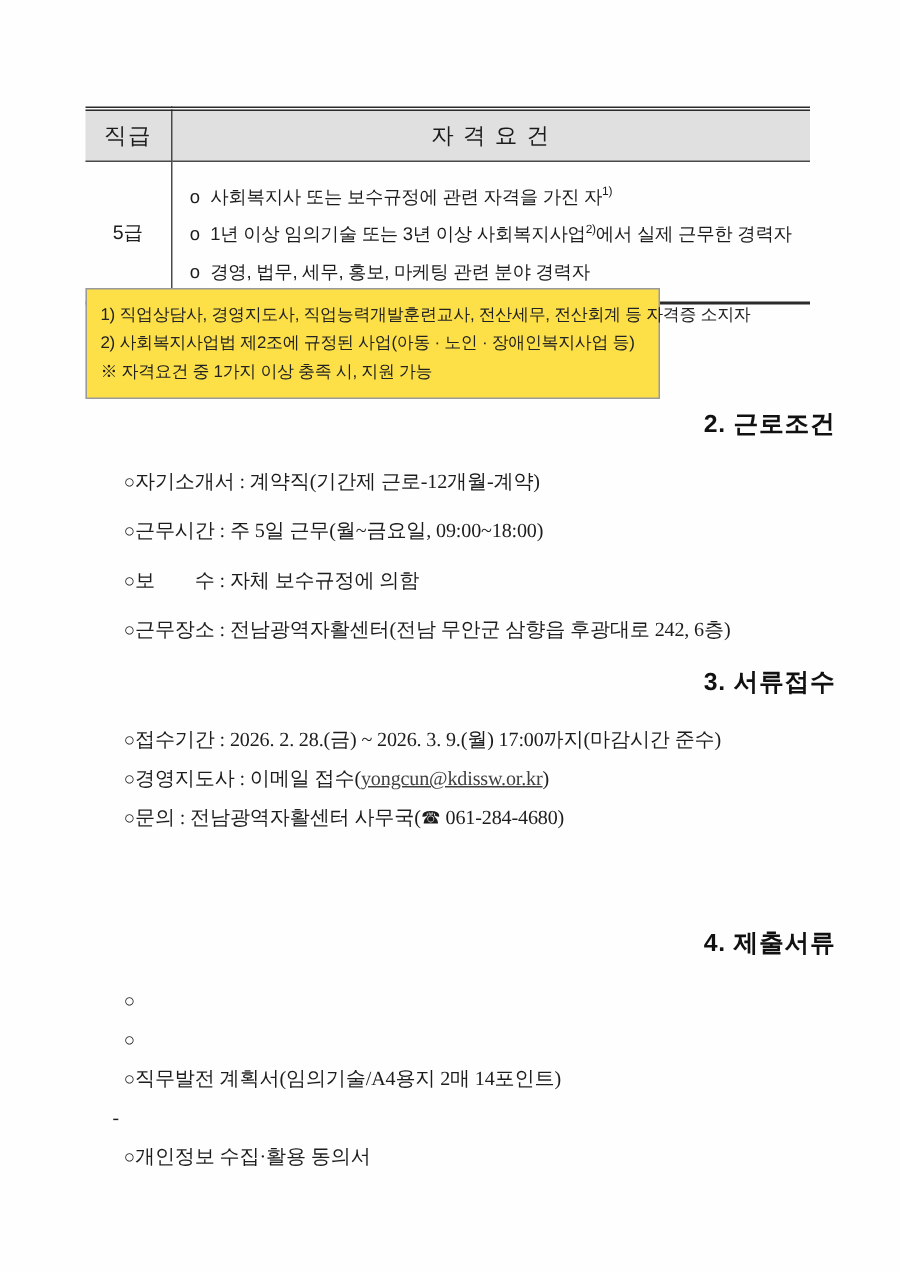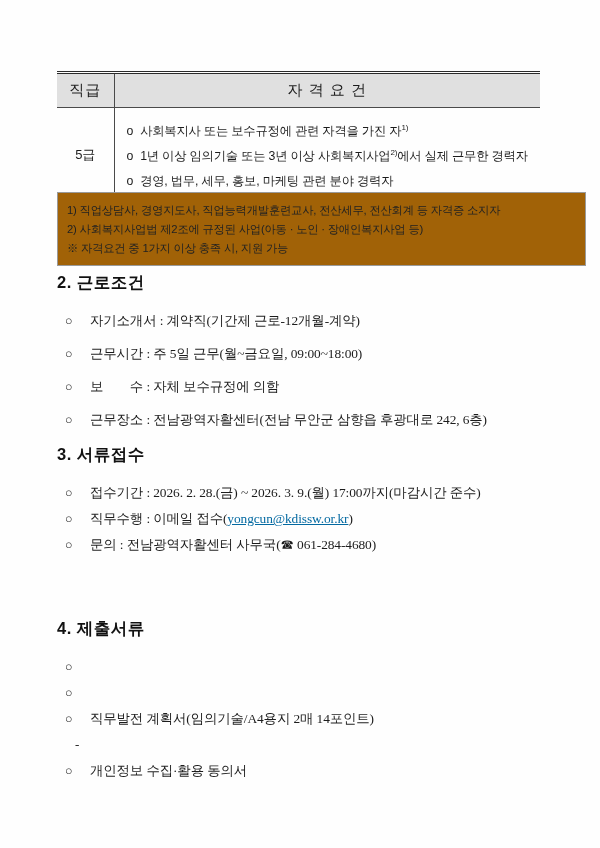--- a/index.html
+++ b/index.html
@@ -53,34 +53,34 @@
     letter-spacing: -0.2px;
   }
   .req-line .tbullet { margin-right: 7px; }
   .req-line sup { font-size: 8px; }
 
   
   .footnote-box {
     position: absolute;
     left: 57px;
     top: 192px;
-    width: 529px;
+    width: 383px;
     border: 1px solid #9a9a9a;
     padding: 8px 9px 7px 9px;
     font-family: "Liberation Sans", sans-serif;
     font-size: 11.3px;
     line-height: 19px;
     letter-spacing: -0.2px;
     color: #222;
-    background: #a16207;
+    background: #fde047;
   }
   .footnote-box .fn-line { white-space: nowrap; }
 
   
-  .section { position: absolute; left: 57px; width: 500px; }
+  .section { position: absolute; left: 57px; width: 500px; text-align: right; }
   .sec-work { top: 272px; }
   .sec-apply { top: 444px; }
   .sec-docs { top: 618px; }
   .section h2 {
     font-family: "Liberation Sans", sans-serif;
     font-size: 16.5px;
     font-weight: 700;
     letter-spacing: 0.5px;
     color: #111;
     margin-bottom: 17px;
@@ -95,21 +95,21 @@
   .item .bullet {
     width: 25px;
     flex: 0 0 25px;
     font-size: 12.5px;
   }
   .item .item-text { white-space: pre-wrap; letter-spacing: -0.1px; }
   .sec-work .item { margin-bottom: 13px; }
   .sec-apply .item, .sec-docs .item { margin-bottom: 6px; }
 
   .email-link {
-    color: #0369a1;
+    color: #404040;
     text-decoration: underline;
     cursor: pointer;
   }
   .filename-note {
     font-family: "Liberation Sans", sans-serif;
     font-size: 12px;
     font-weight: 700;
     letter-spacing: -0.2px;
     margin: 2px 0 9px 31px;
   }
@@ -173,21 +173,21 @@
   </div>
 
   <div class="section sec-apply">
     <h2>3. 서류접수</h2>
     <div class="item">
       <span class="bullet">○</span>
       <span class="item-text">접수기간 : 2026. 2. 28.(금) ~ 2026. 3. 9.(월) 17:00까지(마감시간 준수)</span>
     </div>
     <div class="item">
       <span class="bullet">○</span>
-      <span class="item-text"><span>직무수행 : 이메일 접수(</span><a class="email-link">yongcun@kdissw.or.kr</a><span>)</span></span>
+      <span class="item-text"><span>경영지도사 : 이메일 접수(</span><a class="email-link">yongcun@kdissw.or.kr</a><span>)</span></span>
     </div>
     <div class="item">
       <span class="bullet">○</span>
       <span class="item-text">문의 : 전남광역자활센터 사무국(☎ 061-284-4680)</span>
     </div>
   </div>
 
   <div class="section sec-docs">
     <h2>4. 제출서류</h2>
     <div class="item">

